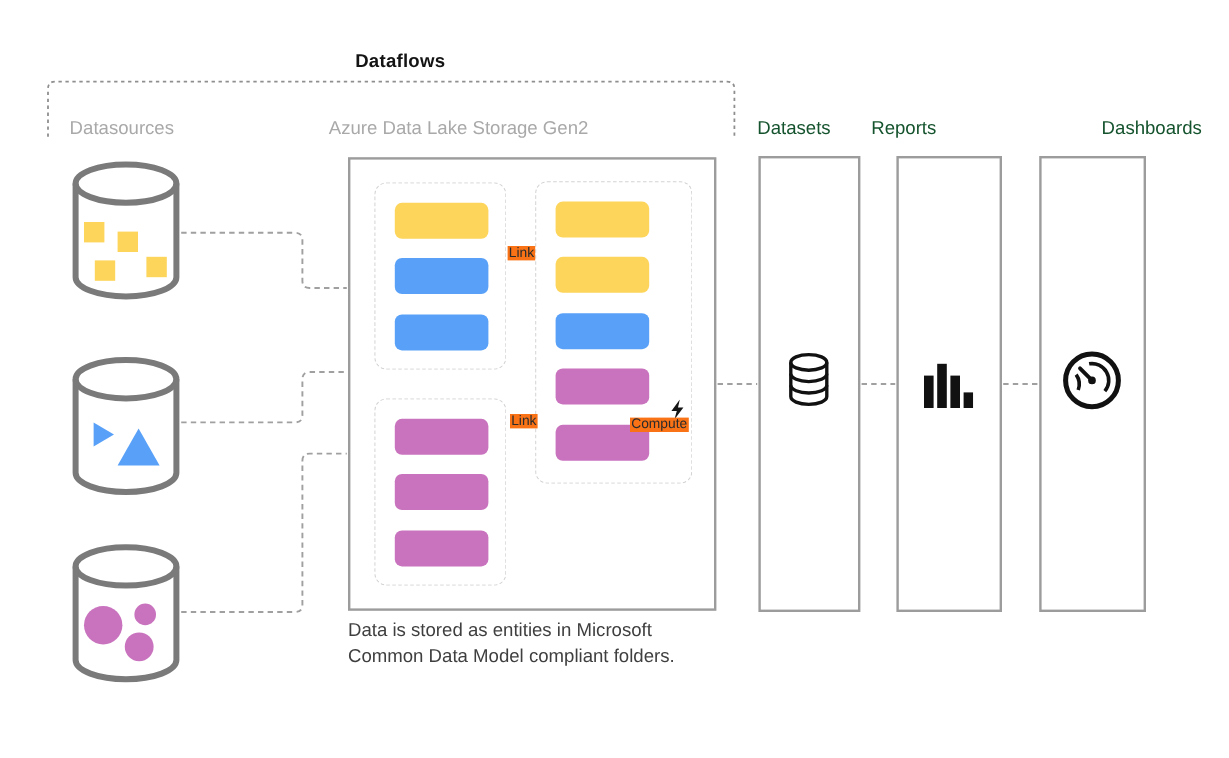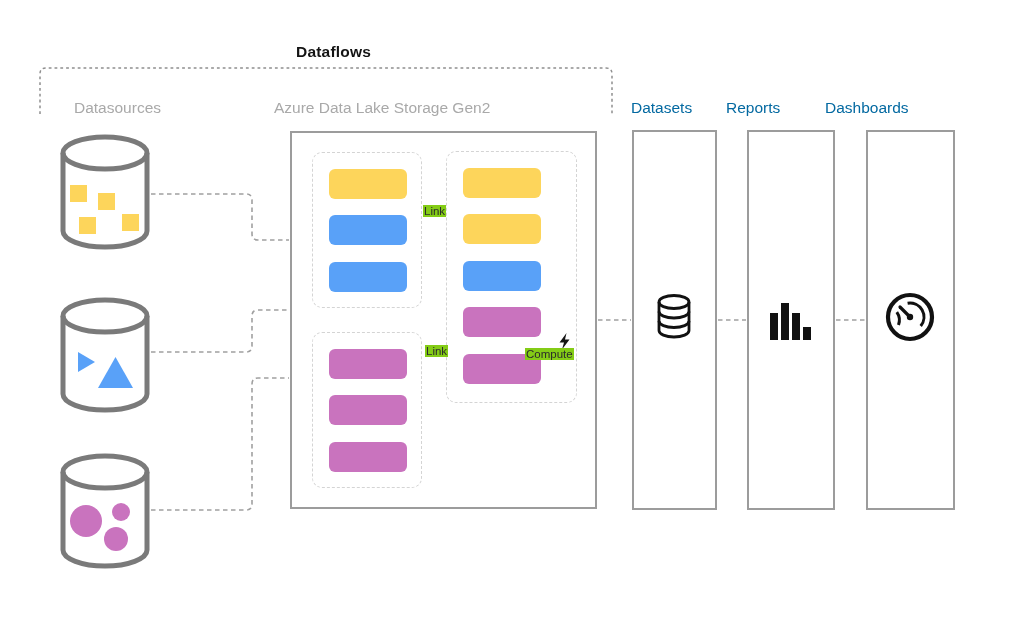--- a/index.html
+++ b/index.html
@@ -5,40 +5,40 @@
   html,body { margin:0; padding:0; background:#fff; }
   #canvas {
     position:relative; width:1024px; height:632px; background:#fff;
     font-family:"Liberation Sans", sans-serif; overflow:hidden;
   }
   .title {
     position:absolute; left:296px; top:43px;
     font-size:15.5px; font-weight:bold; color:#141414; letter-spacing:.2px;
   }
   .col-label {
-    position:absolute; top:99px; font-size:15.5px; color:#0369a1; white-space:nowrap;
+    position:absolute; top:99px; font-size:15.5px; color:#14532d; white-space:nowrap;
   }
   .col-label.muted { color:#A9A9A9; }
   .adls-box {
     position:absolute; left:290px; top:131px; width:307px; height:378px;
     border:2px solid #9C9C9C; background:#fff; box-sizing:border-box;
   }
   .colbox {
     position:absolute; top:130px; height:380px;
     border:2px solid #9C9C9C; background:#fff; box-sizing:border-box;
   }
   .egroup {
     position:absolute; border:1.6px dashed #D4D4D4; border-radius:10px;
     box-sizing:border-box; padding:15.5px 0 0 15.5px;
   }
   .entity {
     width:78px; height:30px; border-radius:6px; margin-bottom:16.5px;
   }
   .flow-label {
-    position:absolute; font-size:11.5px; color:#2B2B2B; background:#84cc16;
+    position:absolute; font-size:11.5px; color:#2B2B2B; background:#f97316;
     padding:0 1px; white-space:nowrap; line-height:12px;
   }
   .caption {
     position:absolute; left:290px; top:515px; font-size:15.5px; color:#3F3F3F;
     line-height:22px; white-space:nowrap;
   }
   .caption span { display:block; }
   svg { position:absolute; }
   #wires { left:0; top:0; pointer-events:none; }
 </style>
@@ -78,25 +78,25 @@
     <g transform="translate(431,340) rotate(-25)" fill="none" stroke="#151515" stroke-width="1.5">
       <ellipse cx="-3.4" cy="0" rx="4.4" ry="3"></ellipse>
       <ellipse cx="3.4" cy="0" rx="4.4" ry="3"></ellipse>
     </g>
 
     <path d="M542,325 L555,325 Q564,325 564,333 L564,364 Q564,371 556,371 L546,371" fill="none" stroke="#151515" stroke-width="2.4" stroke-linecap="round"></path>
     <polygon points="557,365.5 544.5,371 557,376.5" fill="#151515"></polygon>
   </svg>
 
   <div class="title">Dataflows</div>
-  <div class="col-label muted" style="left:74px">Datasources</div>
+  <div class="col-label muted" style="left:58px">Datasources</div>
   <div class="col-label muted" style="left:274px">Azure Data Lake Storage Gen2</div>
   <div class="col-label" style="left:631px">Datasets</div>
   <div class="col-label" style="left:726px">Reports</div>
-  <div class="col-label" style="left:825px">Dashboards</div>
+  <div class="col-label" style="left:918px">Dashboards</div>
 
   <svg style="left:57px; top:133px" width="96" height="122" viewBox="0 0 96 122">
     <g fill="none" stroke="#7A7A7A" stroke-width="5">
       <ellipse cx="48" cy="20" rx="42" ry="16"></ellipse>
       <path d="M6,20 L6,98 A42,16 0 0 0 90,98 L90,20"></path>
     </g>
     <g style="fill:var(--c-yellow,#FDD55B)">
       <rect x="13" y="52" width="17" height="17"></rect>
       <rect x="41" y="60" width="17" height="17"></rect>
       <rect x="22" y="84" width="17" height="17"></rect>
@@ -175,15 +175,17 @@
   </svg>
   <svg style="left:884px; top:291px" width="52" height="52" viewBox="0 0 52 52">
     <circle cx="26" cy="26" r="22" fill="none" stroke="#111" stroke-width="4.2"></circle>
     <path d="M14.5,34 A14,14 0 0 0 12.8,21.2" fill="none" stroke="#111" stroke-width="3"></path>
     <path d="M23.6,12.2 A14,14 0 0 1 36.7,35" fill="none" stroke="#111" stroke-width="3"></path>
     <line x1="26" y1="26" x2="16" y2="16" stroke="#111" stroke-width="3.2" stroke-linecap="round"></line>
     <circle cx="26" cy="26" r="3.2" fill="#111"></circle>
   </svg>
 
   <div class="caption">
+    <span>Data is stored as entities in Microsoft</span>
+    <span>Common Data Model compliant folders.</span>
   </div>
 
 </div>
 
 </body></html>

